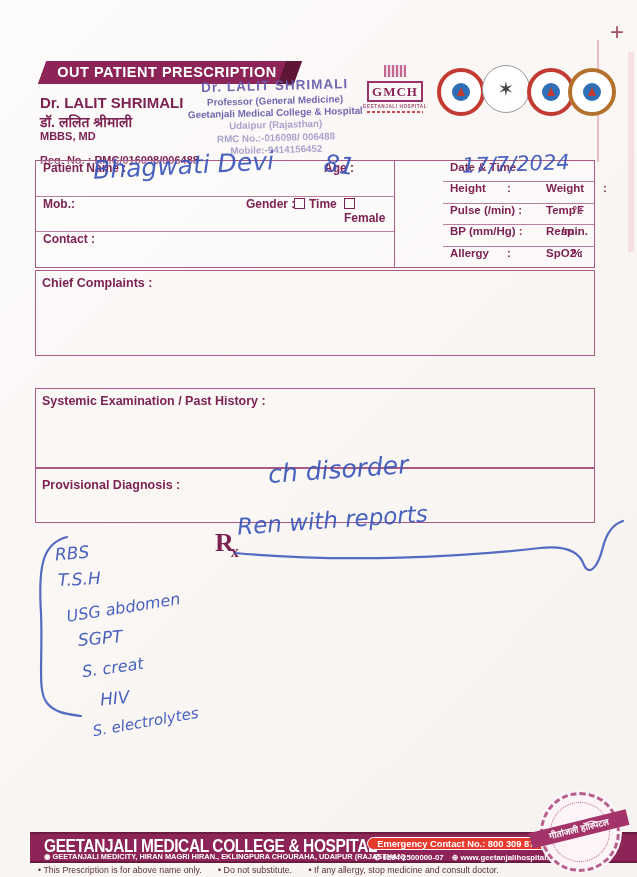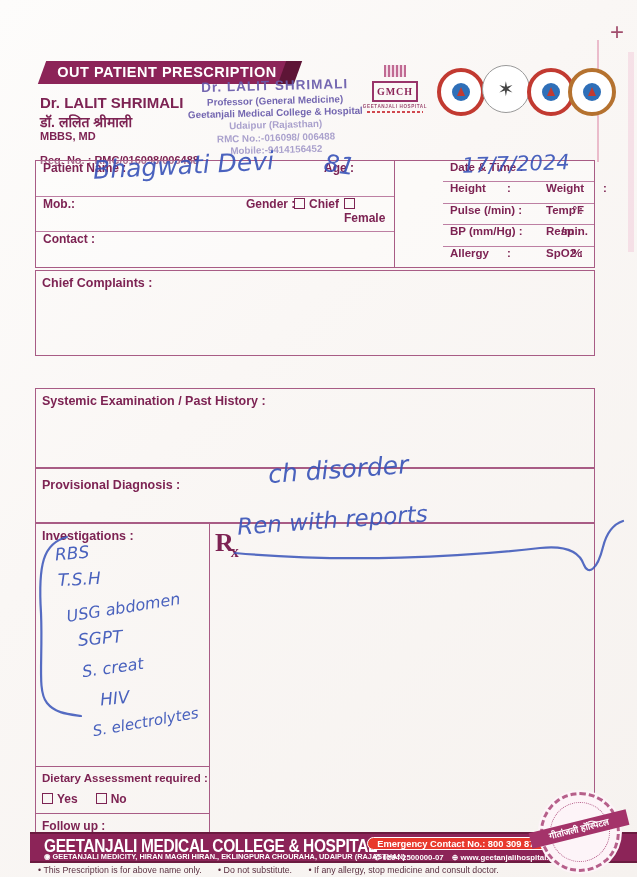--- a/index.html
+++ b/index.html
@@ -20,21 +20,21 @@
   .doc-small{position:absolute;left:40px;color:#7d2353;font-size:11px;font-weight:600;}
   .stamp{position:absolute;left:168px;top:78px;width:215px;text-align:center;
     color:rgba(104,90,170,.92);transform:rotate(-1.5deg);line-height:1.25;}
   .stamp .s0{font-size:13.5px;font-weight:700;letter-spacing:1px;}
   .stamp .s{font-size:9.8px;font-weight:600;}
   .stamp .faded{opacity:.6;}
   .gmch{position:absolute;left:360px;top:63px;width:70px;text-align:center;}
   .gmch-orn{display:inline-block;width:22px;height:12px;background:
     repeating-linear-gradient(90deg,#c06a92 0 2px,#f3dbe6 2px 4px);position:relative;}
   .gmch-abbr{display:inline-block;border:2px solid #99346a;color:#8c2458;font-weight:700;
-    font-size:10px;letter-spacing:1px;padding:0 3px;line-height:17px;font-family:"Liberation Serif",serif;}
+    font-size:13px;letter-spacing:1px;padding:0 3px;line-height:17px;font-family:"Liberation Serif",serif;}
   .gmch-sub{font-size:4.6px;letter-spacing:.6px;color:#9c4a70;font-weight:700;margin-top:2px;}
   .gmch-tag{height:2px;width:56px;margin:2px auto 0;
     background:repeating-linear-gradient(90deg,#d0484f 0 3px,transparent 3px 5px);}
   .seal{position:absolute;top:68px;width:40px;height:40px;border-radius:50%;background:#fff;
     display:flex;align-items:center;justify-content:center;}
   .seal-red{border:4px solid #c23a31;}
   .seal-gold{border:4px solid #b5722f;}
   .seal-mono{border:1px solid #999;width:46px;height:46px;top:65px;}
   .seal-core{width:18px;height:18px;border-radius:50%;background:#2e6fb8;position:relative;}
   .seal-core:after{content:"";position:absolute;left:5px;top:4px;width:0;height:0;
@@ -136,21 +136,21 @@
     </div>
 
   <div class="tbl tbl-left">
     <div class="trow">
       <span>Patient Name :</span>
       <span class="abs" style="left:288px;">Age :</span>
     </div>
     <div class="trow">
       <span>Mob.:</span>
       <span class="abs" style="left:210px;">Gender :</span>
-      <span class="abs" style="left:258px;"><span class="cb" style="margin-left:0;"></span><span>Chief</span></span>
+      <span class="abs" style="left:258px;"><span class="cb" style="margin-left:0;"></span><span>Time</span></span>
       <span class="abs" style="left:308px;"><span class="cb" style="margin-left:0;"></span><span>Female</span></span>
     </div>
     <div class="trow">
       <span>Contact :</span>
     </div>
   </div>
 
   <div class="tbl tbl-right">
     <div class="trow vrow">
       <span>Date &amp; Time :</span>
@@ -182,29 +182,20 @@
   <div class="box" style="top:270px;height:86px;">
     <span class="box-label lbl">Chief Complaints :</span>
   </div>
   <div class="box" style="top:388px;height:80px;">
     <span class="box-label lbl">Systemic Examination / Past History :</span>
   </div>
   <div class="box" style="top:468px;height:55px;">
     <span class="box-label lbl" style="top:9px;">Provisional Diagnosis :</span>
   </div>
 
-  <div class="box" style="top:523px;height:310px;">
-    <div style="position:absolute;left:173px;top:0;bottom:0;width:1.2px;background:#a85c85;"></div>
-    <span class="box-label lbl">Investigations :</span>
-    <div class="subline" style="top:242px;"></div>
-    <span class="lbl abs" style="left:6px;top:248px;font-size:11.5px;">Dietary Assessment required :</span>
-    <span class="lbl abs" style="left:6px;top:268px;font-size:12px;font-weight:700;"><span class="cb" style="margin-left:0;"></span><span>Yes</span><span class="cb" style="margin-left:18px;"></span><span>No</span></span>
-    <div class="subline" style="top:289px;"></div>
-    <span class="lbl abs" style="left:6px;top:295px;font-size:12px;">Follow up :</span>
-  </div>
 
   <div class="rx"><span class="r">R</span><span class="x">x</span></div>
 
   <div class="hand" style="left:93px;top:151px;font-size:25px;transform:rotate(-3deg);">Bhagwati Devi</div>
   <div class="hand" style="left:324px;top:151px;font-size:24px;transform:rotate(8deg);">81</div>
   <div class="hand" style="left:462px;top:152px;font-size:21px;transform:rotate(-2deg);">17/7/2024</div>
   <div class="hand" style="left:268px;top:455px;font-size:25px;transform:rotate(-4deg);">ch disorder</div>
   <div class="hand" style="left:237px;top:507px;font-size:23px;transform:rotate(-4deg);">Ren with reports</div>
 
   <div class="hand" style="left:55px;top:543px;font-size:17px;transform:rotate(-5deg);">RBS</div>

